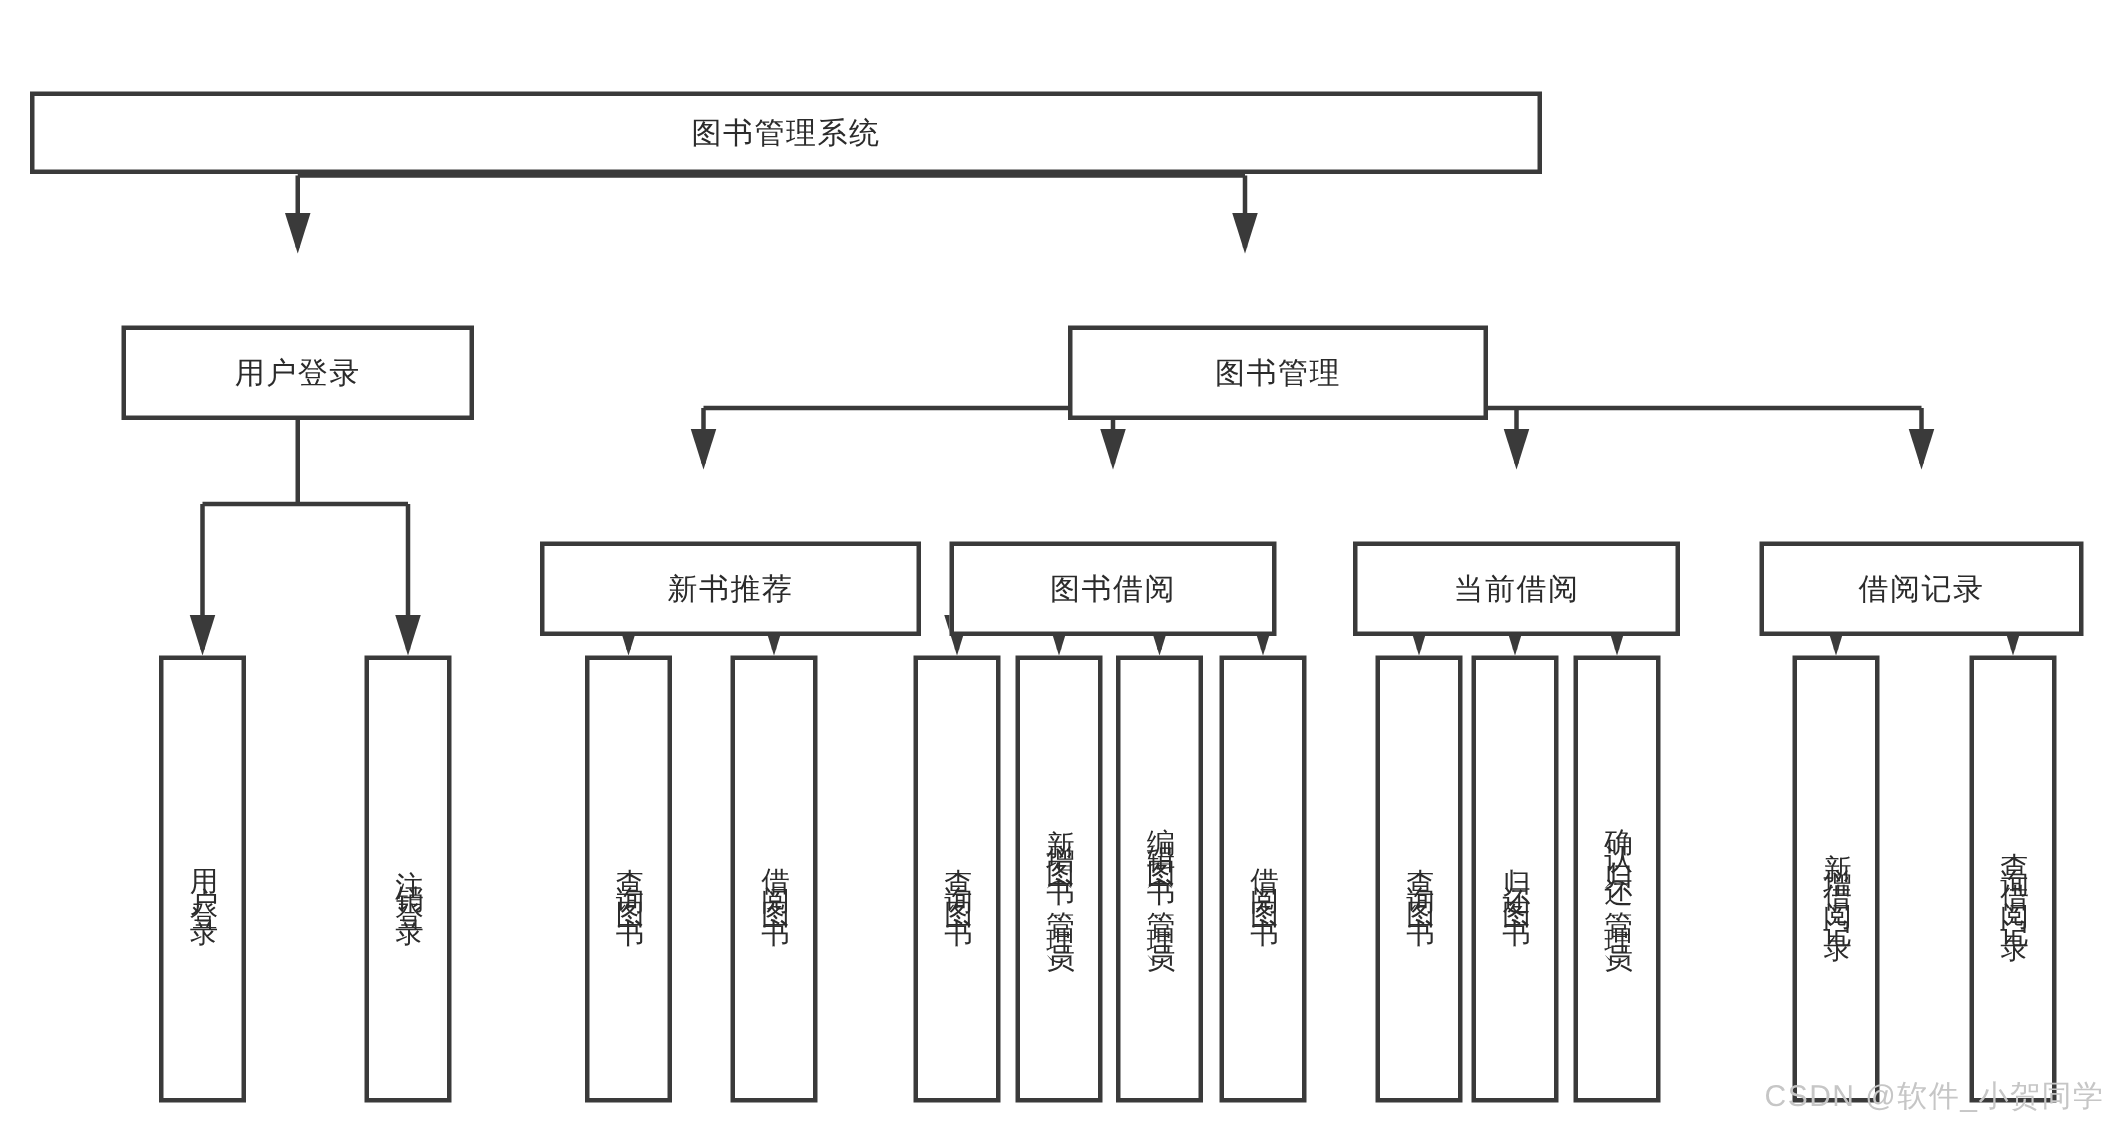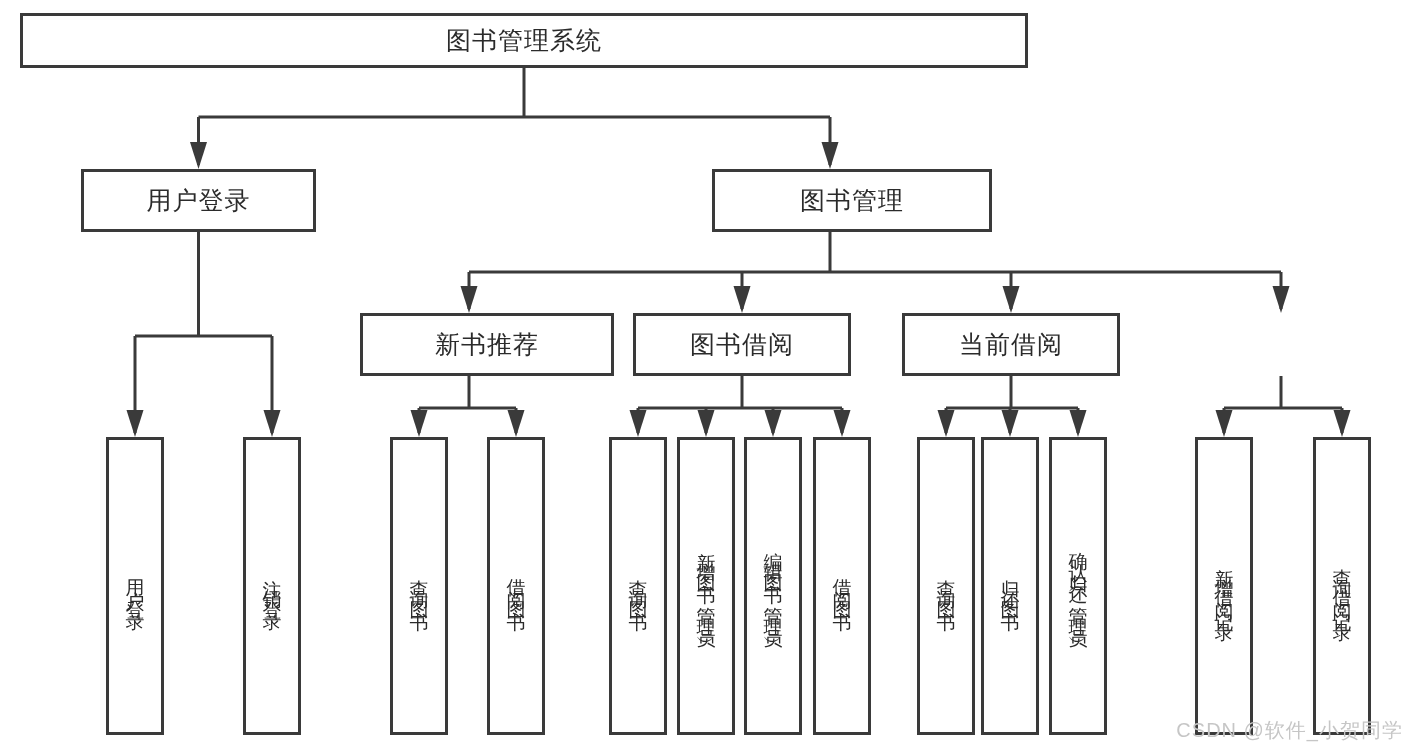--- a/index.html
+++ b/index.html
@@ -23,22 +23,23 @@
     box-sizing: border-box;
     border: 3px solid #3a3a3a;
     background: #ffffff;
     color: #2b2b2b;
     z-index: 2;
   }
   .box.h {
     display: flex;
     align-items: center;
     justify-content: center;
-    font-size: 25px;
+    font-size: 20px;
     letter-spacing: 1px;
+    margin-top: 48px;
   }
   .box.v {
     writing-mode: vertical-rl;
     text-orientation: mixed;
     text-align: center;
     font-size: 19px;
     letter-spacing: 11px;
     line-height: 52px; 
     width: 58px;
     height: 298px;
@@ -102,20 +103,21 @@
   </svg>
 
   <div class="box h" style="left:20px; top:13px; width:1008px; height:55px">图书管理系统</div>
 
   <div class="box h" style="left:81px; top:169px; width:235px; height:63px">用户登录</div>
   <div class="box h" style="left:712px; top:169px; width:280px; height:63px">图书管理</div>
 
   <div class="box h" style="left:360px; top:313px; width:254px; height:63px">新书推荐</div>
   <div class="box h" style="left:902px; top:313px; width:218px; height:63px">当前借阅</div>
   <div class="box h" style="left:633px; top:313px; width:218px; height:63px">图书借阅</div>
+  <div class="box h" style="left:1173px; top:313px; width:216px; height:63px">借阅记录</div>
 
   <div class="box v" style="left:106px">用户登录</div>
   <div class="box v" style="left:243px">注销登录</div>
 
   <div class="box v" style="left:390px">查询图书</div>
   <div class="box v" style="left:487px">借阅图书</div>
 
   <div class="box v" style="left:609px">查询图书</div>
   <div class="box v" style="left:677px">新增图书（管理员）</div>
   <div class="box v" style="left:744px">编辑图书（管理员）</div>

